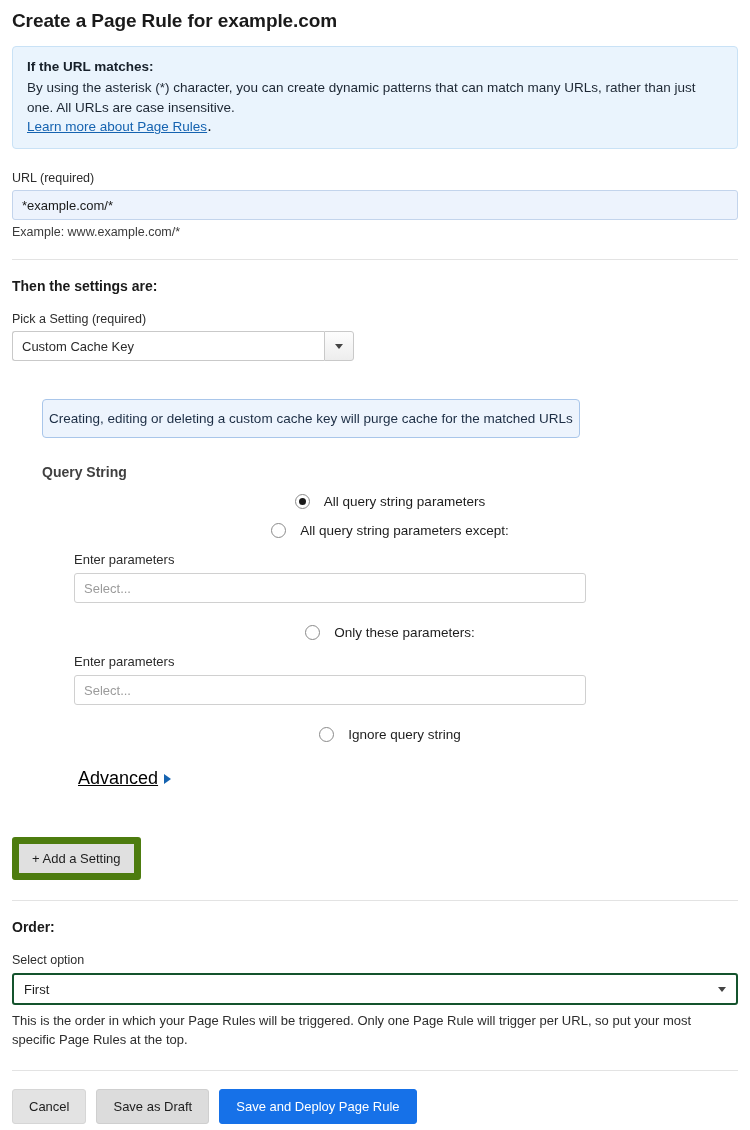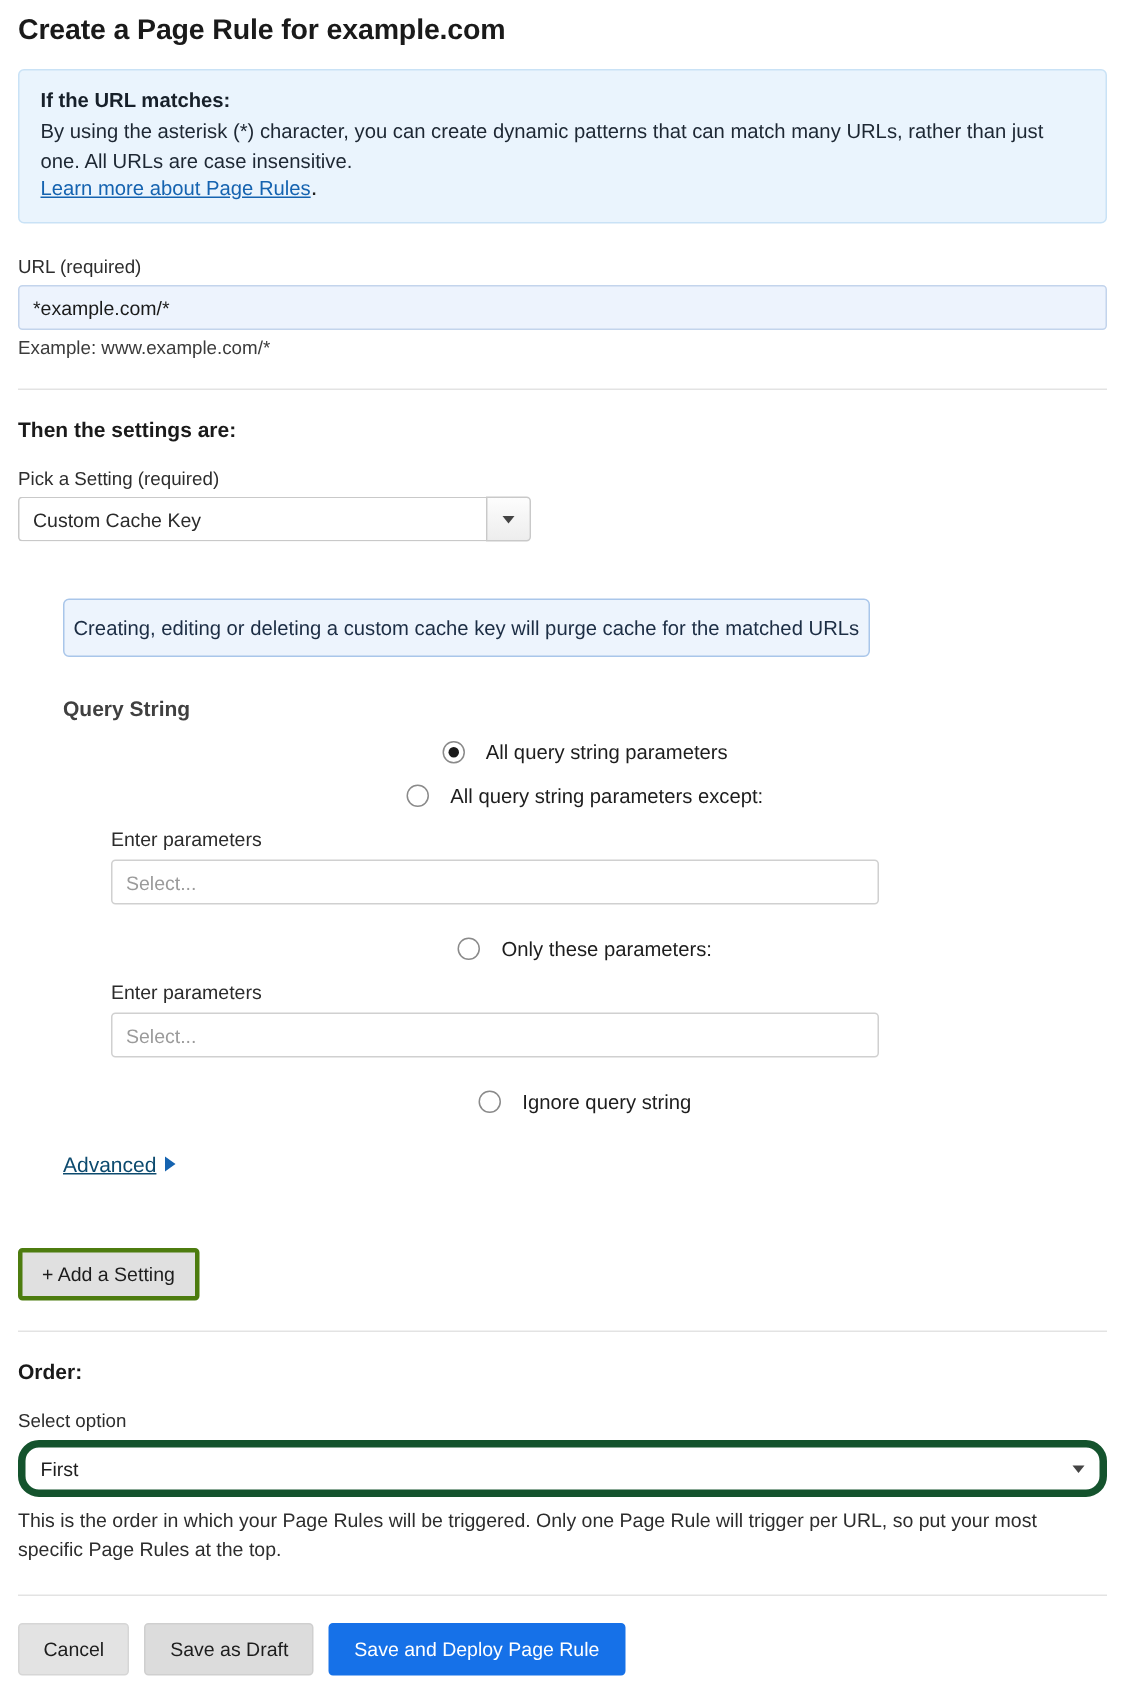--- a/index.html
+++ b/index.html
@@ -201,53 +201,54 @@
 
   .advanced {
     display: inline-flex;
     align-items: center;
     gap: 6px;
     margin-top: 12px;
     margin-bottom: 6px;
     cursor: pointer;
   }
   .advanced-text {
-    color: #0c4a6e;
+    color: #000000;
     text-decoration: underline;
-    font-size: 14px;
+    font-size: 18px;
+    margin-left: 36px;
   }
   .caret-right {
     width: 0; height: 0;
     border-top: 5px solid transparent;
     border-bottom: 5px solid transparent;
     border-left: 7px solid #1563b0;
   }
 
   .add-setting {
     margin-top: 42px;
     display: inline-block;
     background: #e0e0e0;
-    border: 3px solid #4d7c0f;
+    border: 7px solid #4d7c0f;
     border-radius: 3px;
     font-size: 13px;
     color: #1d1d1d;
     padding: 7px 13px;
     cursor: pointer;
   }
 
   .order-label {
     font-size: 12.5px;
     color: #2d2d2d;
     margin-bottom: 6px;
   }
   .order-select {
     width: 100%;
     height: 30px;
-    border: 5px solid #14532d;
-    border-radius: 14px;
+    border: 2px solid #14532d;
+    border-radius: 3px;
     background: #fff;
     font-size: 13px;
     color: #1d1d1d;
     display: flex;
     align-items: center;
     justify-content: space-between;
     padding: 14px 10px;
     cursor: pointer;
   }
   .order-help {

